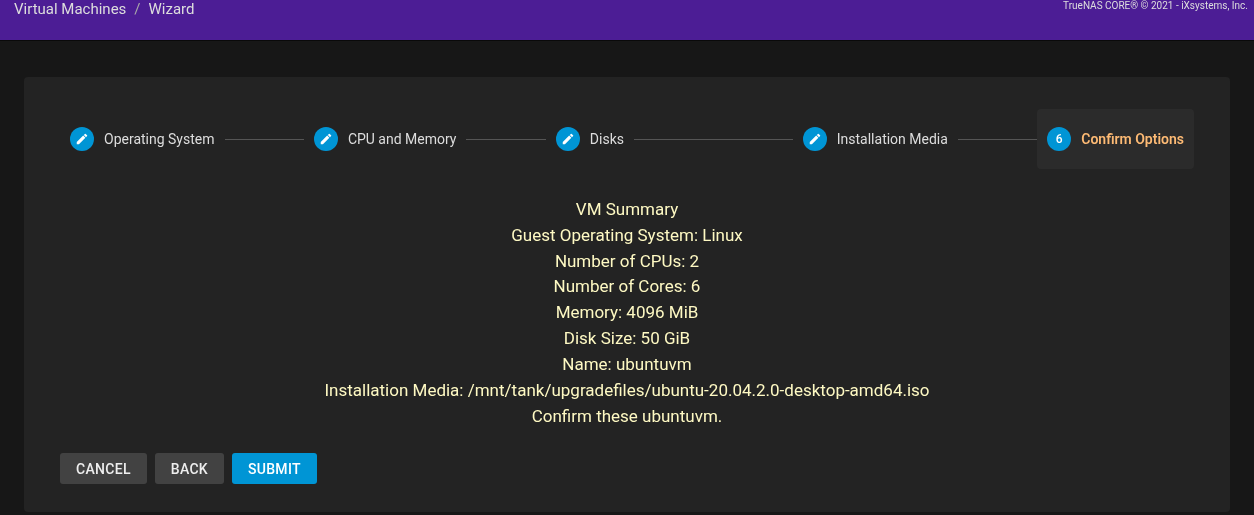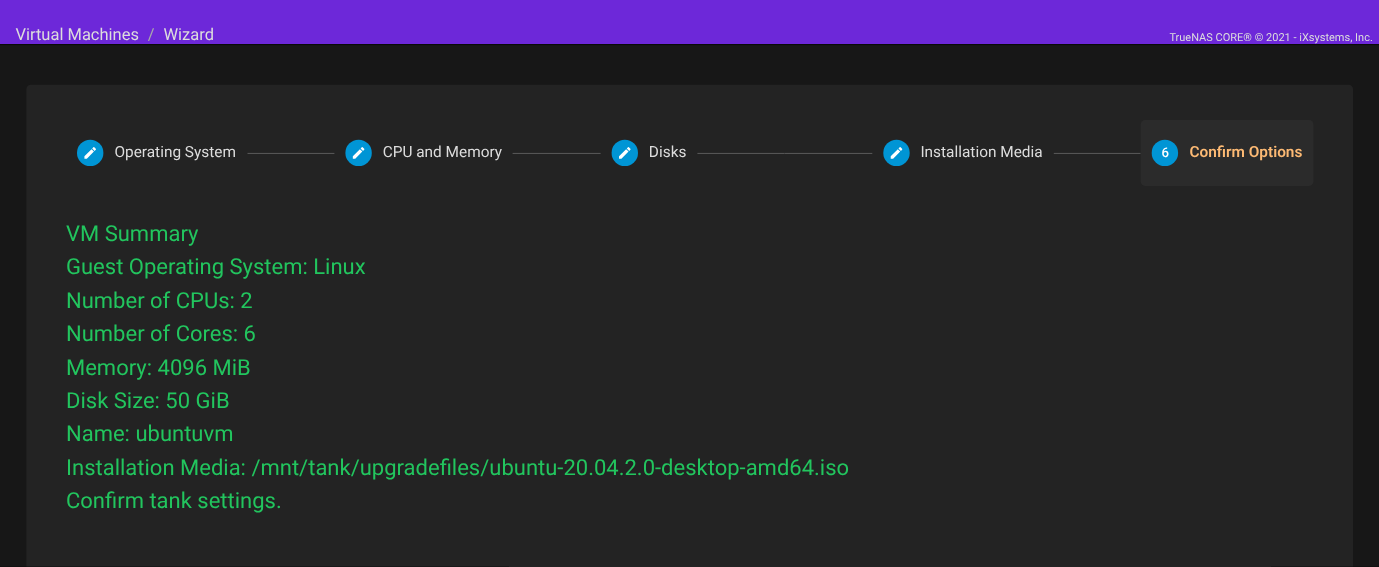--- a/index.html
+++ b/index.html
@@ -5,24 +5,24 @@
     * { margin: 0; padding: 0; box-sizing: border-box; }
     body {
       background: #000;
       font-family: -apple-system, BlinkMacSystemFont, "Segoe UI", Roboto, Helvetica, Arial, sans-serif;
       color: #ddd;
       width: 1254px;
       height: 515px;
       overflow: hidden;
     }
     .topbar {
-      background: #6d28d9;
+      background: #4c1d95;
       height: 41px;
       display: flex;
-      align-items: flex-end;
+      align-items: flex-start;
       justify-content: space-between;
       padding: 0 6px 0 14px;
       font-size: 15px;
       color: #ddd;
       border-bottom: 1px solid #0a0a0a;
     }
     .breadcrumb {
       display: flex;
       align-items: center;
       gap: 8px;
@@ -92,24 +92,25 @@
       font-size: 12px;
       font-weight: 500;
     }
     .step-connector {
       flex: 1;
       height: 1px;
       background: #555;
       min-width: 10px;
     }
     .summary {
-      font-size: 20px;
+      font-size: 17px;
       line-height: 1.52;
-      color: #22c55e;
+      color: #fef9c3;
       margin-bottom: 24px;
+      text-align: center;
     }
     .summary div {
       white-space: nowrap;
     }
     .buttons {
       display: flex;
       gap: 8px;
     }
     .btn {
       border: none;
@@ -201,18 +202,23 @@
 
     <div class="summary">
       <div>VM Summary</div>
       <div>Guest Operating System: Linux</div>
       <div>Number of CPUs: 2</div>
       <div>Number of Cores: 6</div>
       <div>Memory: 4096 MiB</div>
       <div>Disk Size: 50 GiB</div>
       <div>Name: ubuntuvm</div>
       <div>Installation Media: /mnt/tank/upgradefiles/ubuntu-20.04.2.0-desktop-amd64.iso</div>
-      <div>Confirm tank settings.</div>
+      <div>Confirm these ubuntuvm.</div>
     </div>
 
+    <div class="buttons">
+      <button class="btn btn-default">CANCEL</button>
+      <button class="btn btn-default">BACK</button>
+      <button class="btn btn-primary">SUBMIT</button>
+    </div>
 
   </div>
 </div>
 
 </body></html>

